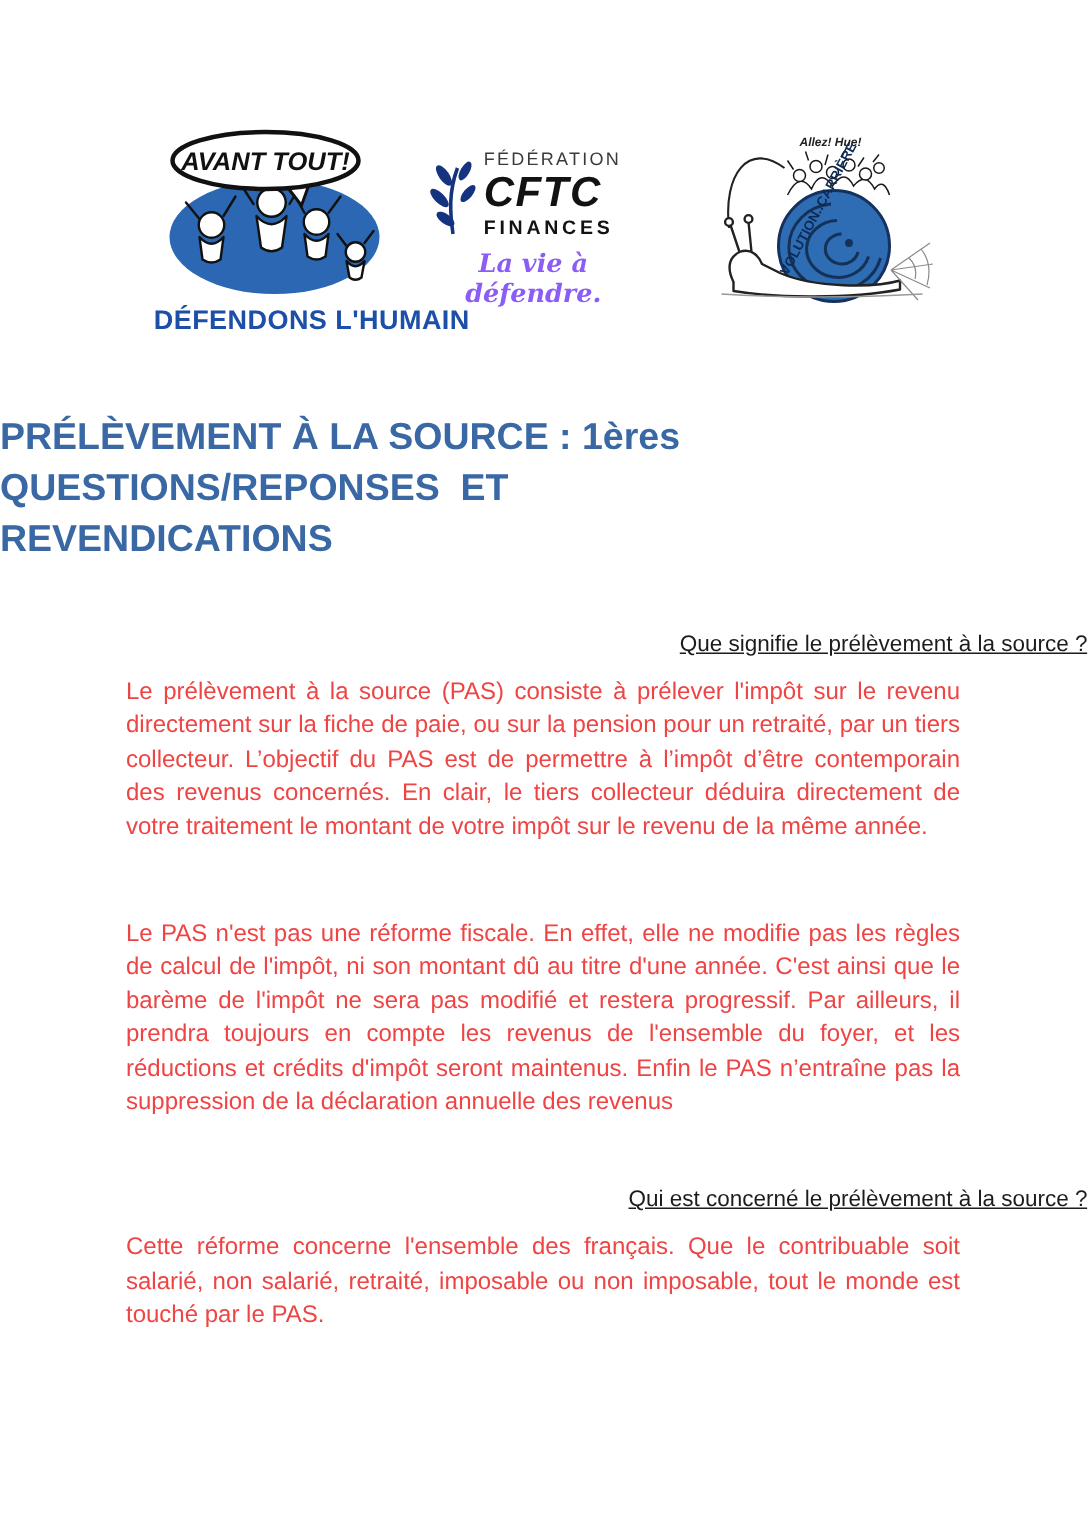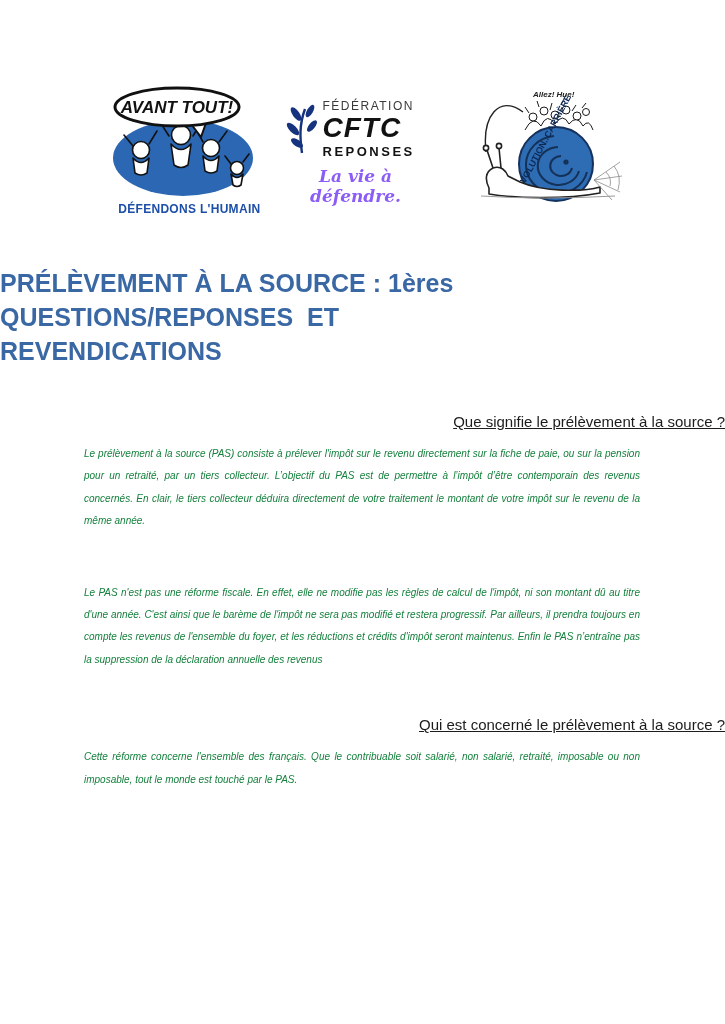--- a/index.html
+++ b/index.html
@@ -19,28 +19,28 @@
   
   .logo-row {
     display: flex;
     justify-content: center;
     align-items: flex-start;
     padding-top: 84px;
   }
   .logo-avant { width: 158px; margin-right: 24px; text-align: right; }
   .avant-caption {
     margin-top: 2px;
-    font-size: 12px;
+    font-size: 18px;
     font-weight: bold;
     color: #1d4fa8;
     letter-spacing: 0.3px;
     white-space: nowrap;
   }
   .logo-cftc { width: 142px; margin-top: 12px; margin-right: 46px; }
-  .cftc-top { display: flex; align-items: center; }
+  .cftc-top { display: flex; align-items: flex-end; }
   .cftc-texts { margin-left: 4px; line-height: 1; }
   .cftc-federation {
     font-size: 12px; letter-spacing: 1.5px; color: #3a3a3a; margin-top: 4px;
   }
   .cftc-acronym {
     font-size: 28px; font-weight: 800; color: #121212; letter-spacing: 1px; margin-top: 2px; font-style: italic;
   }
   .cftc-finances {
     font-size: 13px; font-weight: bold; color: #121212; letter-spacing: 2.5px; margin-top: 3px;
   }
@@ -68,25 +68,24 @@
   
   .qa-heading {
     text-align: right;
     text-decoration: underline;
     font-size: 15px;
     font-weight: 400;
     color: #1c1c1c;
   }
   .qa-body {
     margin: 13px 85px 0 84px;
-    font-size: 10px;
+    font-size: 16px;
     line-height: 22.4px;
     text-align: justify;
-    color: #15803d;
-    font-style: italic;
+    color: #ef4444;
   }
   .sec-0 { margin-top: 45px; }
   .sec-1 { margin-top: 49px; }
   .sec-2 { margin-top: 45px; }
   .sec-3 { margin-top: 51px; }
 </style>
 </head>
 <body>
 
 <div class="page">
@@ -125,21 +124,21 @@
             <ellipse cx="11" cy="15" rx="3.4" ry="8" transform="rotate(-35 11 15)"></ellipse>
             <ellipse cx="25" cy="12" rx="3" ry="7" transform="rotate(30 25 12)"></ellipse>
             <ellipse cx="8" cy="30" rx="3.4" ry="8" transform="rotate(-45 8 30)"></ellipse>
             <ellipse cx="27" cy="27" rx="3" ry="7" transform="rotate(40 27 27)"></ellipse>
             <ellipse cx="12" cy="44" rx="3.3" ry="7" transform="rotate(-55 12 44)"></ellipse>
           </g>
         </svg>
         <div class="cftc-texts">
           <div class="cftc-federation">FÉDÉRATION</div>
           <div class="cftc-acronym">CFTC</div>
-          <div class="cftc-finances">REPONSES</div>
+          <div class="cftc-finances">FINANCES</div>
         </div>
       </div>
       <div class="cftc-tagline">La vie à défendre.</div>
     </div>
 
     <div class="logo-snail">
       <svg viewBox="0 0 150 122" width="150" height="122" aria-hidden="true">
         <path d="M13,68 C9,32 26,10 50,28" fill="none" stroke="#222" stroke-width="1.4"></path>
         <text x="60" y="13" font-size="8" font-style="italic" font-weight="bold" fill="#222">Allez! Hue!</text>
         <g stroke="#1a1a1a" fill="#ffffff" stroke-width="1">

